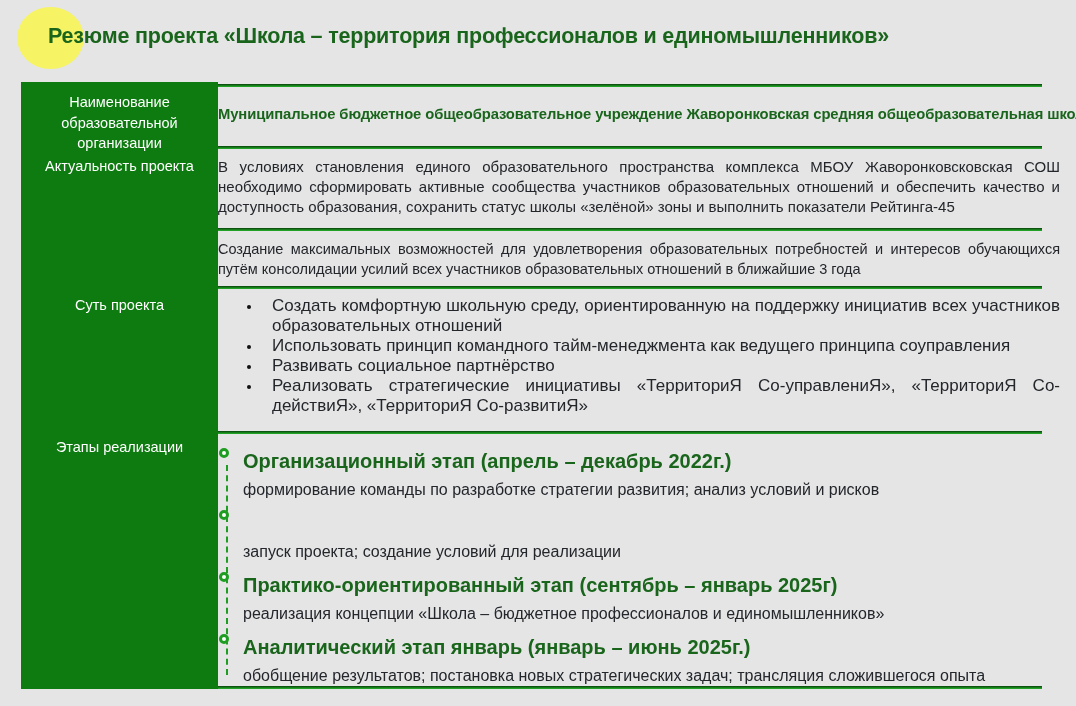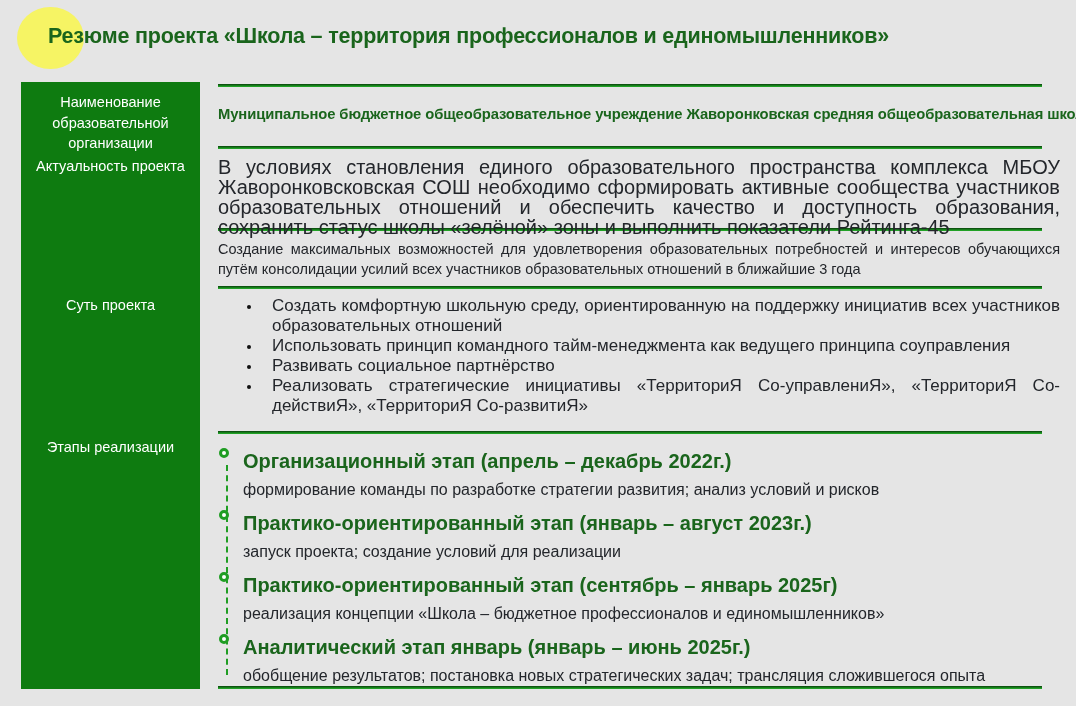--- a/index.html
+++ b/index.html
@@ -25,21 +25,21 @@
     border-radius:50%;background:var(--accent-yellow);
   }
   .title{
     position:absolute;left:48px;top:24px;width:1015px;
     font-size:21.5px;font-weight:700;color:var(--title-green);
     white-space:nowrap;letter-spacing:-0.2px;
   }
 
   
   .sidebar{
-    position:absolute;left:21px;top:82px;width:179px;height:607px;
+    position:absolute;left:21px;top:82px;width:197px;height:607px;
     background:var(--sidebar-green);
   }
   .side-label{
     position:absolute;left:0;right:0;padding:0 8px;
     color:#fff;font-size:14.5px;line-height:1.42;text-align:center;
   }
   .sl-0{top:10px;}
   .sl-1{top:74px;}
   .sl-2{top:155px;}
   .sl-3{top:213px;}
@@ -56,21 +56,21 @@
   .sep-3{top:286px;}
   .sep-4{top:431px;}
   .sep-5{top:686px;}
 
   
   .row{position:absolute;left:218px;width:842px;}
   .org-name{
     top:106px;font-size:14.8px;font-weight:700;color:var(--title-green);
     white-space:nowrap;letter-spacing:-0.1px;
   }
-  .relevance{top:157px;font-size:20px;line-height:20px;text-align:justify;}
+  .relevance{top:157px;font-size:15px;line-height:20px;text-align:justify;}
   .goal{top:240px;font-size:14.5px;line-height:19.5px;text-align:justify;}
 
   .essence{top:296px;list-style:disc;padding-left:44px;}
   .essence li{
     padding-left:10px;font-size:17px;line-height:20px;text-align:justify;
     color:var(--body-text);
   }
   .essence li::marker{color:#111;font-size:13px;}
 
   
@@ -129,21 +129,20 @@
   </ul>
 
   <div class="timeline">
     <span class="tl-connector"></span>
 
     <span class="tl-circle tc-0"></span>
     <div class="tl-heading th-0">Организационный этап (апрель – декабрь 2022г.)</div>
     <div class="tl-desc td-0">формирование команды по разработке стратегии развития; анализ условий и рисков</div>
 
     <span class="tl-circle tc-1"></span>
-    <div class="tl-heading th-1">Практико-ориентированный этап (январь – август 2023г.)</div>
     <div class="tl-desc td-1">запуск проекта; создание условий для реализации</div>
 
     <span class="tl-circle tc-2"></span>
     <div class="tl-heading th-2">Практико-ориентированный этап (сентябрь – январь 2025г)</div>
     <div class="tl-desc td-2">реализация концепции «Школа – бюджетное профессионалов и единомышленников»</div>
 
     <span class="tl-circle tc-3"></span>
     <div class="tl-heading th-3">Аналитический этап январь (январь – июнь 2025г.)</div>
     <div class="tl-desc td-3">обобщение результатов; постановка новых стратегических задач; трансляция сложившегося опыта</div>
   </div>

